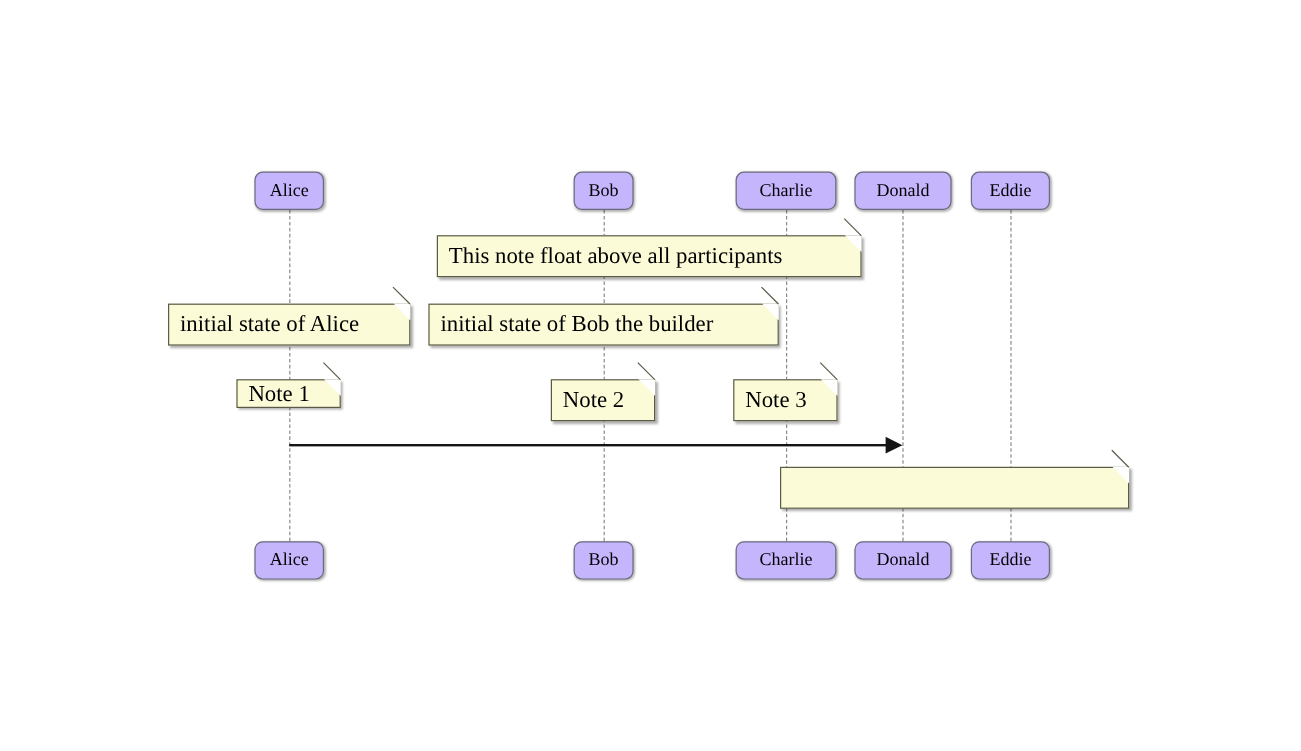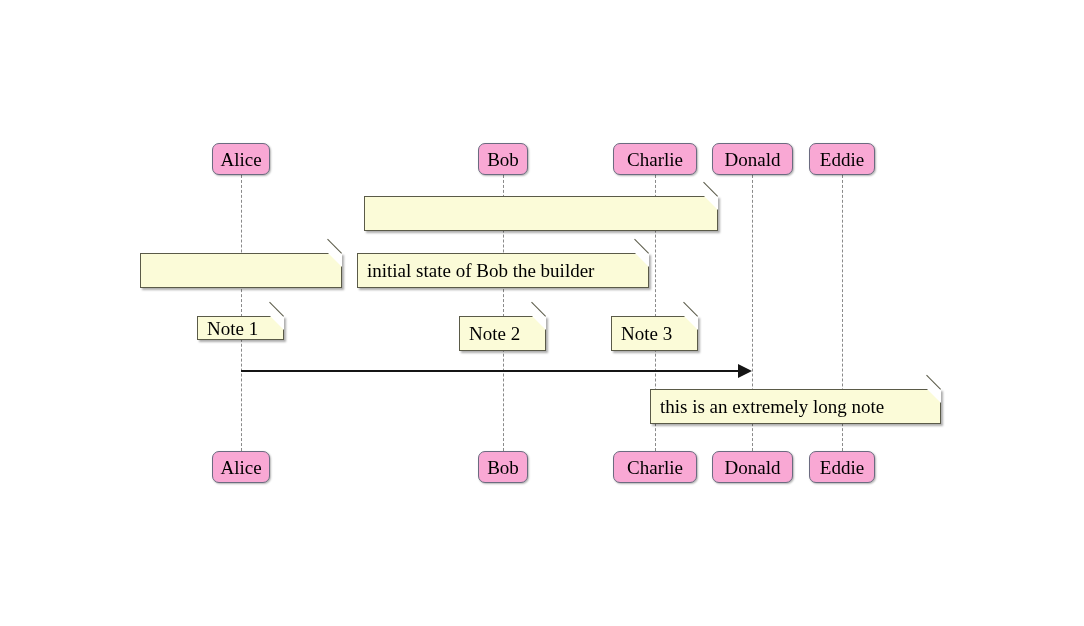--- a/index.html
+++ b/index.html
@@ -26,25 +26,25 @@
   .lifeline {
     position: absolute;
     width: 0;
     border-left: 1px dashed #8a8a8a;
   }
 
   
   .participant {
     position: absolute;
     box-sizing: border-box;
-    background: #f9a8d4;
+    background: #c4b5fd;
     border: 1px solid #6b6b80;
     border-radius: 7px;
     color: #000000;
-    font-size: 19px;
+    font-size: 15px;
     line-height: 1;
     display: flex;
     align-items: center;
     justify-content: center;
     white-space: nowrap;
     box-shadow: 1px 1px 2px rgba(0,0,0,0.30);
   }
 
   
   .note {
@@ -141,24 +141,26 @@
       </div>
       <div class="participant" style="left: 809px; top: 143px; width: 66px; height: 32px;">
         <span>Eddie</span>
       </div>
       <div class="participant" style="left: 809px; top: 451px; width: 66px; height: 32px;">
         <span>Eddie</span>
       </div>
     </div>
   <div id="notes-layer">
       <div class="note" style="left: 364px; top: 196px; width: 354px; height: 35px;">
+        <span class="note-text">This note float above all participants</span>
         <span class="fold-tri"></span>
         <span class="fold-diag"></span>
       </div>
       <div class="note" style="left: 140px; top: 253px; width: 202px; height: 35px;">
+        <span class="note-text">initial state of Alice</span>
         <span class="fold-tri"></span>
         <span class="fold-diag"></span>
       </div>
       <div class="note" style="left: 357px; top: 253px; width: 292px; height: 35px;">
         <span class="note-text">initial state of Bob the builder</span>
         <span class="fold-tri"></span>
         <span class="fold-diag"></span>
       </div>
       <div class="note" style="left: 197px; top: 316px; width: 87px; height: 24px;">
         <span class="note-text">Note 1</span>
@@ -169,18 +171,17 @@
         <span class="note-text">Note 2</span>
         <span class="fold-tri"></span>
         <span class="fold-diag"></span>
       </div>
       <div class="note" style="left: 611px; top: 316px; width: 87px; height: 35px; text-align: center;">
         <span class="note-text">Note 3</span>
         <span class="fold-tri"></span>
         <span class="fold-diag"></span>
       </div>
       <div class="note" style="left: 650px; top: 389px; width: 291px; height: 35px;">
-        <span class="note-text">this is an extremely long note</span>
         <span class="fold-tri"></span>
         <span class="fold-diag"></span>
       </div>
     </div>
 </div>
 
 </body></html>

